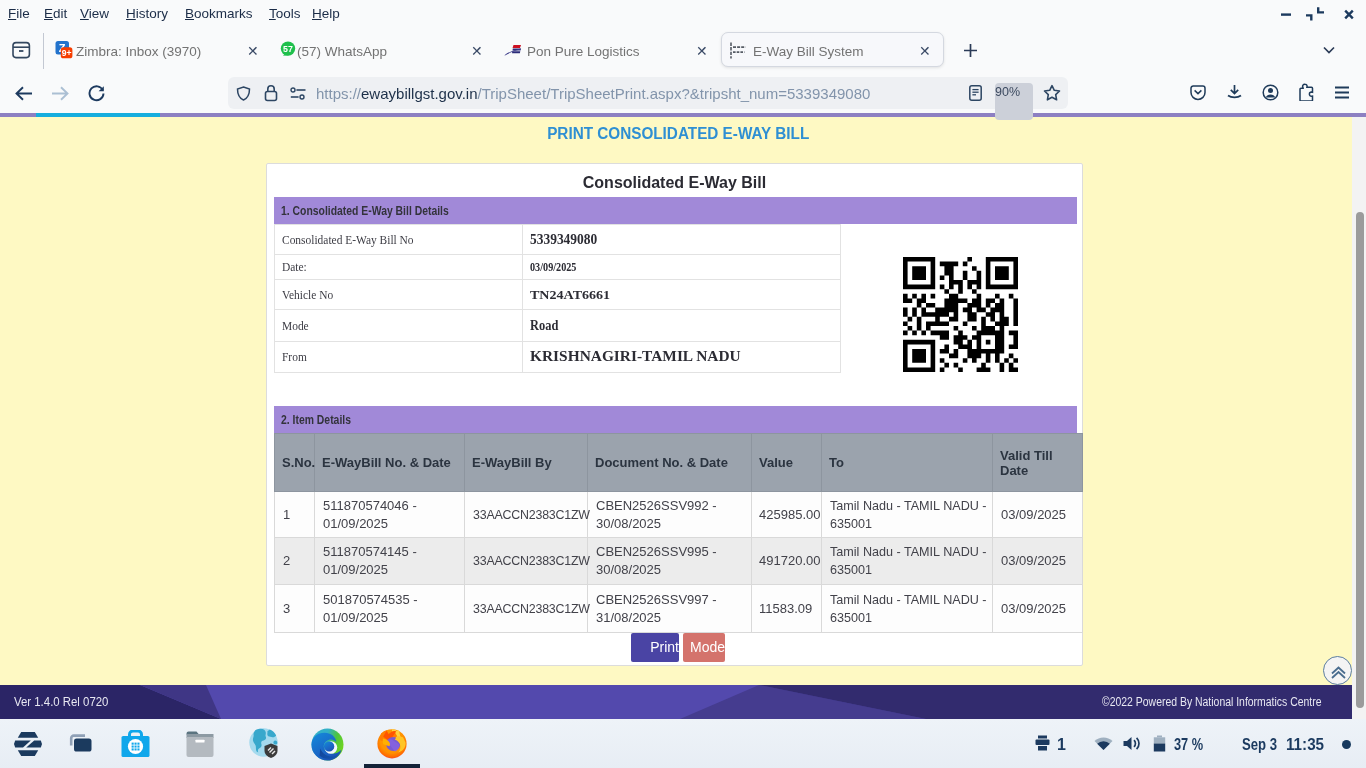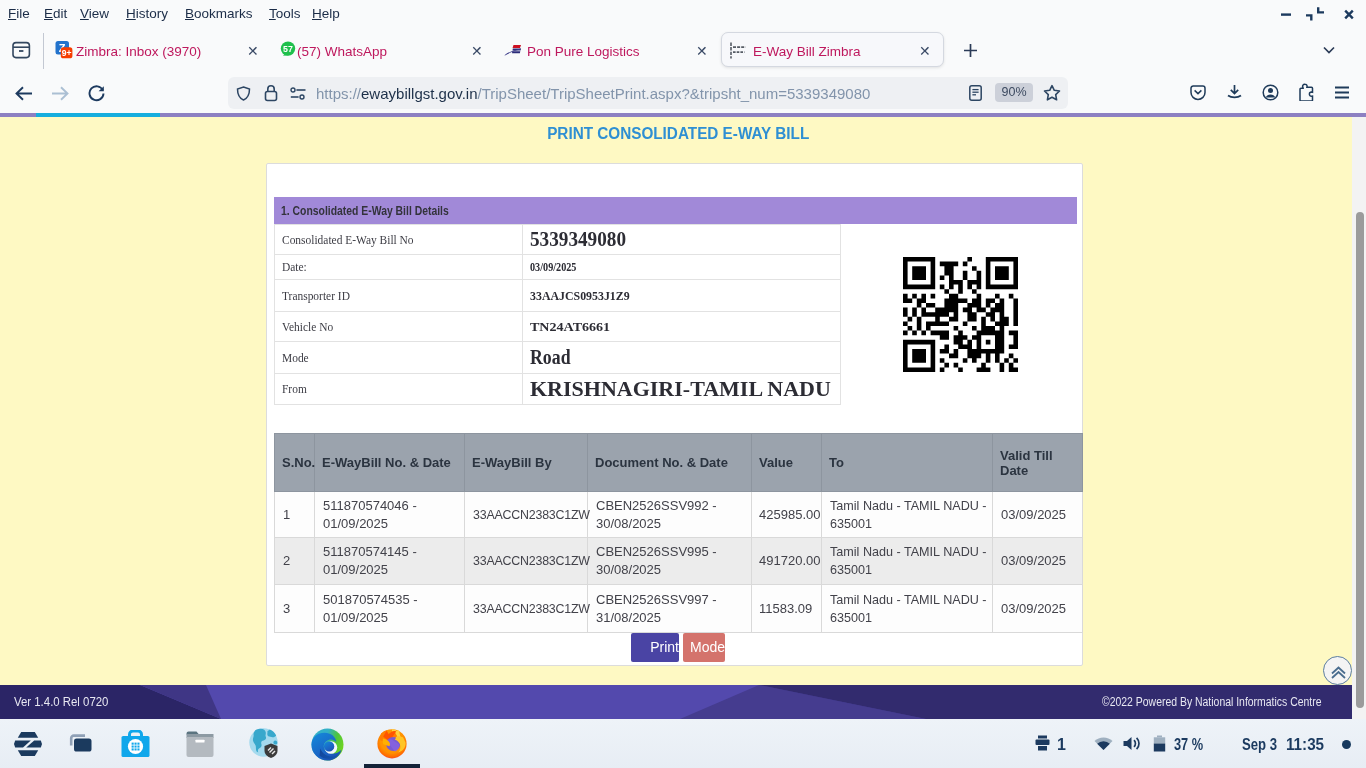--- a/index.html
+++ b/index.html
@@ -4,39 +4,39 @@
 <style>
 * { margin:0; padding:0; box-sizing:border-box; }
 html,body { width:1366px; height:768px; overflow:hidden; }
 body { font-family:"Liberation Sans", sans-serif; position:relative; background:#f2f2f2; }
 .abs { position:absolute; }
 
 #chrome { position:absolute; left:0; top:0; width:1366px; height:132px; background:#f9fafb; }
 #menubar { position:absolute; left:0; top:0; width:100%; height:30px; font-size:13.5px; color:#1b2c47; }
 #menubar span { position:absolute; top:6px; }
 #tabbar { position:absolute; left:0; top:30px; width:100%; height:41px; }
-.tabtxt { font-size:13.5px; color:#be185d; position:absolute; top:14px; white-space:nowrap; }
+.tabtxt { font-size:13.5px; color:#737373; position:absolute; top:14px; white-space:nowrap; }
 .tclose { position:absolute; top:13px; font-size:14px; color:#3a4a66; }
 #activetab { position:absolute; left:721px; top:2px; width:223px; height:35px; background:#f7f8fb; border:1px solid #d4d8e0; border-radius:7px; box-shadow:0 1px 3px rgba(0,0,0,.10); }
 #navbar { position:absolute; left:0; top:71px; width:100%; height:42px; }
 #urlbar { position:absolute; left:228px; top:77px; width:840px; height:32px; background:#eef0f3; border-radius:6px; }
 #urltext { position:absolute; left:316px; top:85px; font-size:15px; color:#8294ab; white-space:nowrap; }
 #urltext b { color:#1d3049; font-weight:normal; }
 #progress { position:absolute; left:0; top:113px; width:1366px; height:4px; background:#8d80c2; }
 #progress .cyan { position:absolute; left:36px; top:0; width:124px; height:4px; background:#16aede; }
 
 #content { position:absolute; left:0; top:117px; width:1366px; height:569px; background:#fef9c3; }
 #pageh1 { position:absolute; left:0; top:8px; width:1356px; text-align:center; font-size:16px; font-weight:bold; color:#2e8fd3; }
 #card { position:absolute; left:266px; top:46px; width:817px; height:503px; background:#fff; border:1px solid #dcdcdc; border-radius:2px; }
 #cardtitle { position:absolute; left:0; top:10px; width:100%; text-align:center; font-size:16px; font-weight:bold; color:#2b2b33; }
 .purplebar { position:absolute; left:7px; width:803px; height:27px; background:#a189d8; color:#33333b; font-weight:bold; font-size:13px; line-height:27px; padding-left:7px; }
 table { border-collapse:collapse; }
 #dtable { position:absolute; left:7px; top:60px;font-family:Liberation Serif, serif; }
 #dtable td { border:1px solid #e2e2e2; font-size:13px; color:#3c3c44; padding:0 0 0 7px; }
-#dtable td.v { font-weight:bold; font-size:20px; color:#2c2c34; }
+#dtable td.v { font-weight:bold; font-size:14px; color:#2c2c34; }
 #itable { position:absolute; left:7px; top:269px; }
 #itable { table-layout:fixed; width:808px; }
 #itable th { background:#9ba3ad; color:#2b3440; font-size:13px; text-align:left; vertical-align:middle; padding:4px 4px 4px 7px; border:1px solid #8d959f; }
 #itable td { border:1px solid #d9d9d9; font-size:13px; color:#42424a; padding:4px 2px 4px 8px; vertical-align:middle; background:#fdfdfd; line-height:18px; }
 #itable tr.alt td { background:#ececec; }
 .btn { position:absolute; top:469px; height:29px; color:#fff; font-size:14px; text-align:right; line-height:29px; border-radius:2px; }
 
 #footer { position:absolute; left:0; top:685px; width:1366px; height:34px; }
 .cx { display:inline-block; transform-origin:0 50%; white-space:nowrap; }
 #footer .txt { position:absolute; color:#e8e8f2; font-size:12px; top:10px; }
@@ -60,69 +60,67 @@
       <span style="left:312px"><u>H</u>elp</span>
   </div>
   <div id="tabbar">
     <div id="activetab"></div>
     <span class="tabtxt" style="left:76px">Zimbra: Inbox (3970)</span>
       <span class="tclose" style="left:247px">✕</span>
     <span class="tabtxt" style="left:297px">(57) WhatsApp</span>
       <span class="tclose" style="left:471px">✕</span>
     <span class="tabtxt" style="left:527px">Pon Pure Logistics</span>
       <span class="tclose" style="left:696px">✕</span>
-    <span class="tabtxt" style="left:753px">E-Way Bill Zimbra</span>
+    <span class="tabtxt" style="left:753px">E-Way Bill System</span>
       <span class="tclose" style="left:919px">✕</span>
     <svg class="abs" style="left:963px;top:13px" width="15" height="15" viewBox="0 0 15 15">
         <path d="M7.5 1 V14 M1 7.5 H14" stroke="#2b3b57" stroke-width="1.7"></path>
       </svg>
   </div>
   <div id="navbar"></div>
   <div id="urlbar"></div>
   <div id="urltext">https://<b>ewaybillgst.gov.in</b>/TripSheet/TripSheetPrint.aspx?&amp;tripsht_num=5339349080</div>
   <div id="progress">
       <div class="cyan"></div>
     </div>
 </div>
 <div id="content">
   <div id="pageh1"><span class="cx" style="transform:scaleX(0.955);transform-origin:50% 50%">PRINT CONSOLIDATED E-WAY BILL</span></div>
   <div id="card">
+    <div id="cardtitle">Consolidated E-Way Bill</div>
     <div class="purplebar" style="top:33px"><span class="cx" style="transform:scaleX(0.8)">1. Consolidated E-Way Bill Details</span></div>
     <table id="dtable">
       <tbody>
           <tr>
             <td style="width:248px;height:30px"><span class="cx" style="transform:scaleX(0.88)">Consolidated E-Way Bill No</span></td>
             <td class="v" style="width:318px"><span class="cx" style="transform:scaleX(0.96)">5339349080</span></td>
           </tr>
       <tr>
             <td style="height:25px"><span class="cx" style="transform:scaleX(0.88)">Date:</span></td>
             <td class="v" style="font-size:12px"><span class="cx" style="transform:scaleX(0.85)">03/09/2025</span></td>
           </tr>
       <tr>
-            <td style="height:32px"><span class="cx" style="transform:scaleX(0.88)">Transporter ID</span></td>
-            <td class="v" style="font-size:13.5px"><span class="cx" style="transform:scaleX(0.88)">33AAJCS0953J1Z9</span></td>
-          </tr>
-      <tr>
             <td style="height:30px"><span class="cx" style="transform:scaleX(0.88)">Vehicle No</span></td>
             <td class="v" style="font-size:13.5px"><span class="cx" style="transform:scaleX(1.04)">TN24AT6661</span></td>
           </tr>
       <tr>
             <td style="height:32px"><span class="cx" style="transform:scaleX(0.88)">Mode</span></td>
             <td class="v"><span class="cx" style="transform:scaleX(0.89)">Road</span></td>
           </tr>
       <tr>
             <td style="height:31px"><span class="cx" style="transform:scaleX(0.88)">From</span></td>
             <td class="v"><span class="cx" style="transform:scaleX(1.10)">KRISHNAGIRI-TAMIL NADU</span></td>
           </tr>
     </tbody>
       </table>
     <svg id="qr" class="abs" style="left:636px;top:93px" width="115" height="115" viewBox="0 0 25 25">
         <rect width="25" height="25" fill="#fff"></rect>
         <path fill="#000" d="M0 0h7v1h-7zM14 0h1v1h-1zM18 0h7v1h-7zM0 1h1v1h-1zM6 1h1v1h-1zM8 1h4v1h-4zM13 1h1v1h-1zM18 1h1v1h-1zM24 1h1v1h-1zM0 2h1v1h-1zM2 2h3v1h-3zM6 2h1v1h-1zM9 2h2v1h-2zM15 2h1v1h-1zM18 2h1v1h-1zM20 2h3v1h-3zM24 2h1v1h-1zM0 3h1v1h-1zM2 3h3v1h-3zM6 3h1v1h-1zM9 3h2v1h-2zM13 3h1v1h-1zM16 3h1v1h-1zM18 3h1v1h-1zM20 3h3v1h-3zM24 3h1v1h-1zM0 4h1v1h-1zM2 4h3v1h-3zM6 4h1v1h-1zM8 4h1v1h-1zM10 4h1v1h-1zM13 4h1v1h-1zM16 4h1v1h-1zM18 4h1v1h-1zM20 4h3v1h-3zM24 4h1v1h-1zM0 5h1v1h-1zM6 5h1v1h-1zM10 5h3v1h-3zM14 5h3v1h-3zM18 5h1v1h-1zM24 5h1v1h-1zM0 6h7v1h-7zM8 6h1v1h-1zM10 6h1v1h-1zM12 6h1v1h-1zM14 6h1v1h-1zM16 6h1v1h-1zM18 6h7v1h-7zM9 7h1v1h-1zM12 7h1v1h-1zM15 7h1v1h-1zM0 8h1v1h-1zM2 8h1v1h-1zM4 8h1v1h-1zM6 8h1v1h-1zM10 8h2v1h-2zM16 8h1v1h-1zM20 8h1v1h-1zM23 8h1v1h-1zM0 9h2v1h-2zM3 9h2v1h-2zM9 9h5v1h-5zM15 9h2v1h-2zM18 9h2v1h-2zM21 9h1v1h-1zM24 9h1v1h-1zM3 10h1v1h-1zM5 10h2v1h-2zM9 10h3v1h-3zM14 10h3v1h-3zM18 10h1v1h-1zM20 10h2v1h-2zM24 10h1v1h-1zM0 11h1v1h-1zM2 11h1v1h-1zM4 11h1v1h-1zM7 11h5v1h-5zM13 11h2v1h-2zM16 11h2v1h-2zM19 11h3v1h-3zM24 11h1v1h-1zM0 12h1v1h-1zM2 12h1v1h-1zM4 12h6v1h-6zM11 12h1v1h-1zM14 12h2v1h-2zM18 12h2v1h-2zM21 12h1v1h-1zM24 12h1v1h-1zM1 13h1v1h-1zM3 13h1v1h-1zM7 13h1v1h-1zM10 13h2v1h-2zM14 13h2v1h-2zM17 13h1v1h-1zM19 13h1v1h-1zM21 13h2v1h-2zM24 13h1v1h-1zM0 14h1v1h-1zM3 14h1v1h-1zM5 14h5v1h-5zM13 14h1v1h-1zM17 14h1v1h-1zM20 14h3v1h-3zM24 14h1v1h-1zM1 15h1v1h-1zM3 15h1v1h-1zM5 15h1v1h-1zM11 15h1v1h-1zM15 15h1v1h-1zM17 15h3v1h-3zM21 15h1v1h-1zM0 16h1v1h-1zM2 16h1v1h-1zM4 16h1v1h-1zM6 16h4v1h-4zM12 16h1v1h-1zM16 16h6v1h-6zM23 16h2v1h-2zM8 17h2v1h-2zM11 17h3v1h-3zM15 17h2v1h-2zM20 17h2v1h-2zM24 17h1v1h-1zM0 18h7v1h-7zM11 18h2v1h-2zM14 18h1v1h-1zM16 18h1v1h-1zM18 18h1v1h-1zM20 18h2v1h-2zM24 18h1v1h-1zM0 19h1v1h-1zM6 19h1v1h-1zM9 19h1v1h-1zM12 19h3v1h-3zM16 19h1v1h-1zM20 19h2v1h-2zM23 19h2v1h-2zM0 20h1v1h-1zM2 20h3v1h-3zM6 20h1v1h-1zM8 20h2v1h-2zM11 20h1v1h-1zM14 20h8v1h-8zM0 21h1v1h-1zM2 21h3v1h-3zM6 21h1v1h-1zM10 21h2v1h-2zM14 21h3v1h-3zM18 21h1v1h-1zM20 21h1v1h-1zM23 21h1v1h-1zM0 22h1v1h-1zM2 22h3v1h-3zM6 22h1v1h-1zM8 22h1v1h-1zM13 22h1v1h-1zM15 22h1v1h-1zM18 22h1v1h-1zM20 22h1v1h-1zM22 22h1v1h-1zM24 22h1v1h-1zM0 23h1v1h-1zM6 23h1v1h-1zM9 23h1v1h-1zM11 23h1v1h-1zM17 23h1v1h-1zM21 23h1v1h-1zM23 23h1v1h-1zM0 24h7v1h-7zM8 24h1v1h-1zM12 24h1v1h-1zM16 24h3v1h-3zM21 24h1v1h-1zM23 24h2v1h-2z"></path>
       </svg>
+    <div class="purplebar" id="pb2" style="top:242px"><span class="cx" style="transform:scaleX(0.8)">2. Item Details</span></div>
     <table id="itable">
       <colgroup>
           <col style="width:40px">
           <col style="width:150px">
           <col style="width:123px">
           <col style="width:164px">
           <col style="width:70px">
           <col style="width:171px">
           <col style="width:90px">
       </colgroup>
@@ -255,21 +253,21 @@
     <line x1="6.4" y1="3" x2="15.5" y2="3" stroke="#2d4663" stroke-width="1.6"></line>
     <circle cx="12" cy="10" r="2" fill="none" stroke="#2d4663" stroke-width="1.4"></circle>
     <line x1="0.8" y1="10" x2="8.6" y2="10" stroke="#2d4663" stroke-width="1.6"></line>
   </svg>
 <svg class="abs" style="left:969px;top:85px" width="13" height="16" viewBox="0 0 13 16">
     <rect x="0.8" y="0.8" width="11.4" height="14.4" rx="2" fill="none" stroke="#2d4663" stroke-width="1.5"></rect>
     <line x1="3.4" y1="4.6" x2="9.6" y2="4.6" stroke="#2d4663" stroke-width="1.3"></line>
     <line x1="3.4" y1="7.2" x2="9.6" y2="7.2" stroke="#2d4663" stroke-width="1.3"></line>
     <line x1="3.4" y1="9.8" x2="7" y2="9.8" stroke="#2d4663" stroke-width="1.3"></line>
   </svg>
-<div class="abs" style="left:995px;top:83px;width:38px;height:19px;border-radius:4px;background:#ccd0d9;color:#3c4a60;font-size:12.5px;text-align:center;line-height:19px">90%</div>
+<div class="abs" style="left:995px;top:83px;width:38px;height:37px;border-radius:4px;background:#ccd0d9;color:#3c4a60;font-size:12.5px;text-align:left;line-height:19px">90%</div>
 <svg class="abs" style="left:1043px;top:84px" width="18" height="17" viewBox="0 0 18 17">
     <path d="M9 1.6 L11.3 6.3 L16.5 7 L12.7 10.6 L13.6 15.8 L9 13.3 L4.4 15.8 L5.3 10.6 L1.5 7 L6.7 6.3 Z" fill="none" stroke="#2d4663" stroke-width="1.6" stroke-linejoin="round"></path>
   </svg>
 
 <svg class="abs" style="left:1190px;top:85px" width="16" height="16" viewBox="0 0 16 16">
     <path d="M1 3.2 a2.2 2.2 0 0 1 2.2 -2.2 h9.6 a2.2 2.2 0 0 1 2.2 2.2 v4.2 a7 7 0 0 1 -14 0 Z" fill="none" stroke="#1f3b5a" stroke-width="1.5"></path>
     <path d="M4.6 5.4 L8 8.6 L11.4 5.4" fill="none" stroke="#1f3b5a" stroke-width="1.5"></path>
   </svg>
 <svg class="abs" style="left:1226px;top:84px" width="17" height="17" viewBox="0 0 17 17">
     <path d="M8.5 1 V9 M4.8 5.8 L8.5 9.5 L12.2 5.8" fill="none" stroke="#1f3b5a" stroke-width="1.7"></path>

